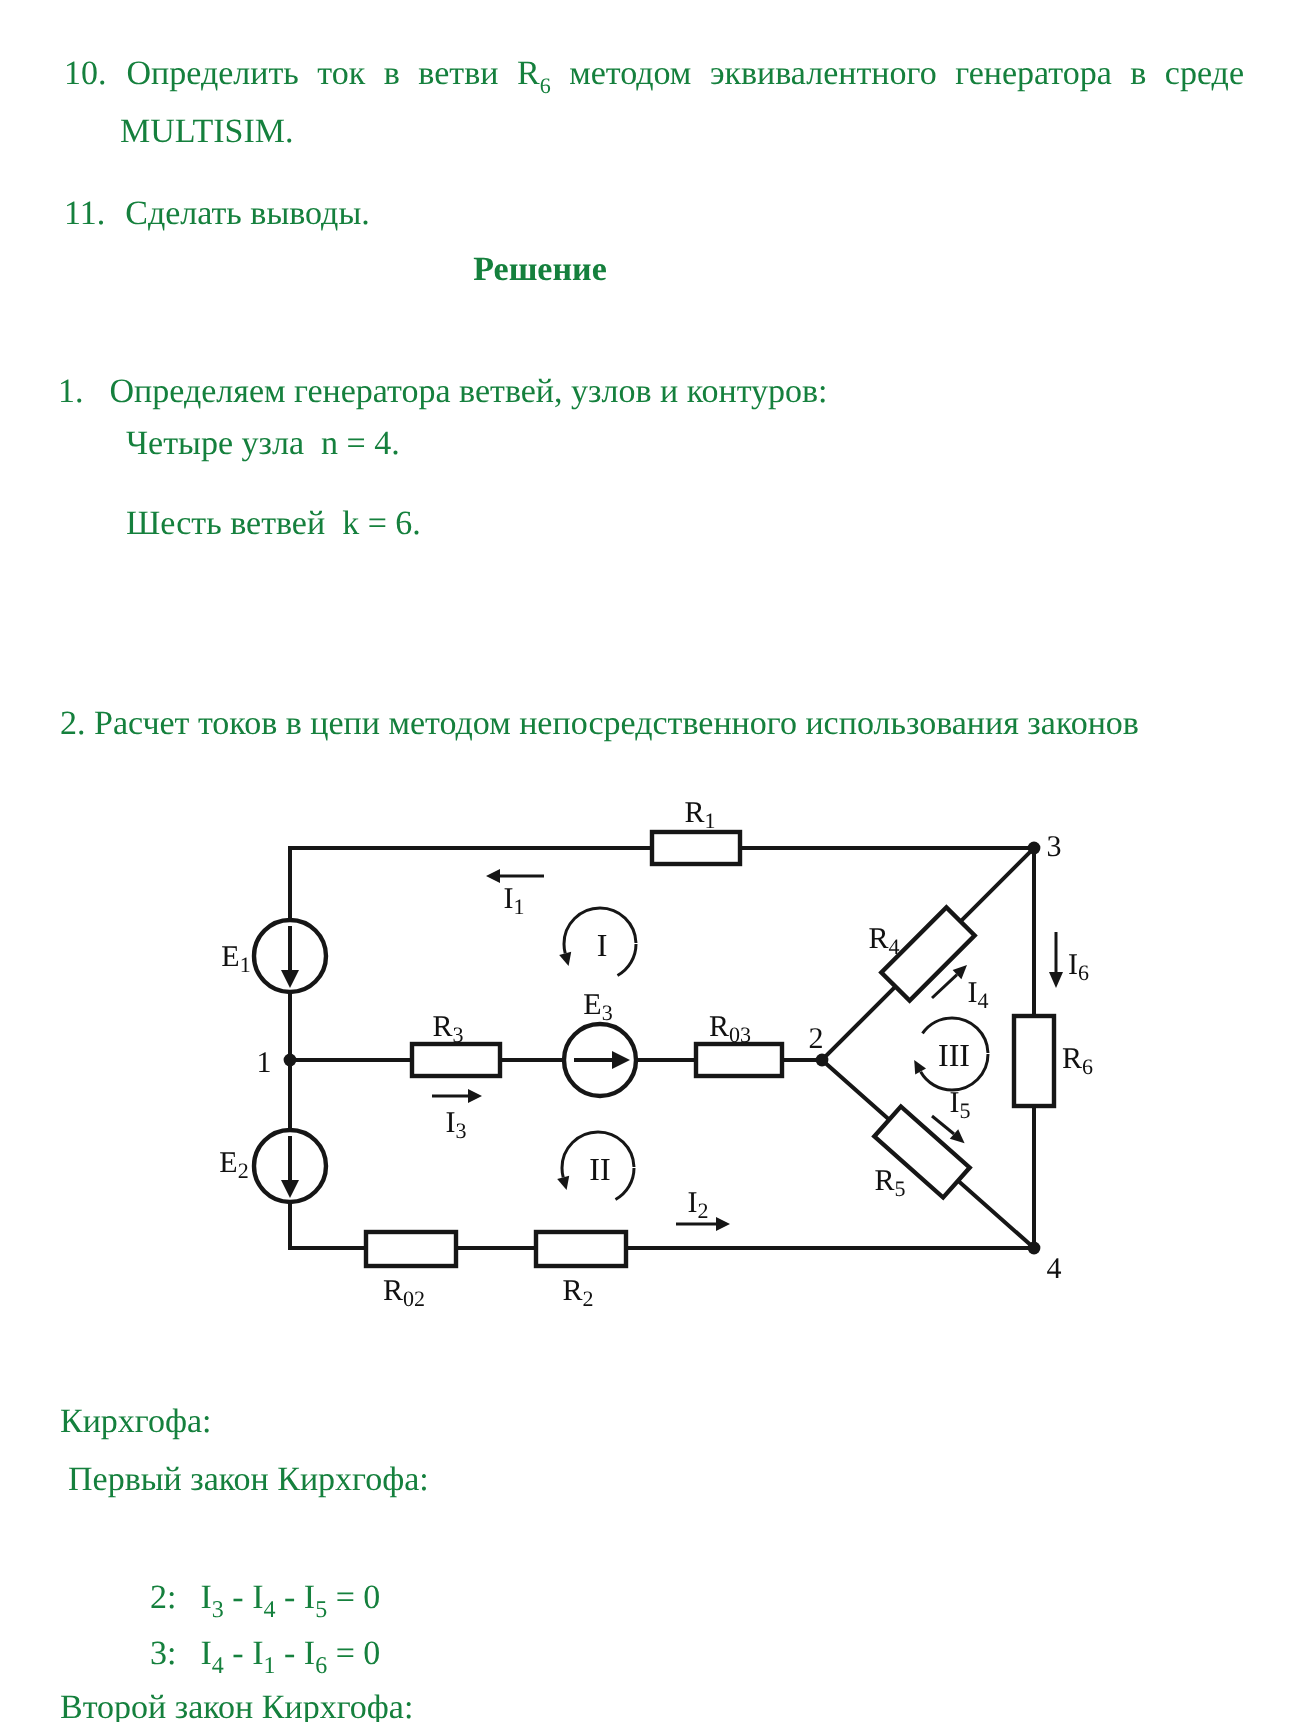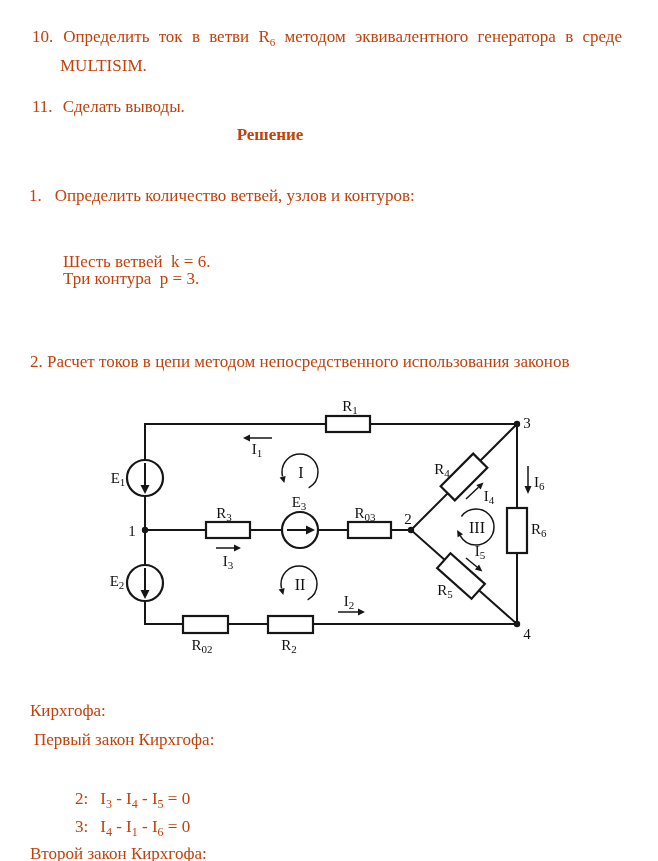--- a/index.html
+++ b/index.html
@@ -1,20 +1,20 @@
 <!DOCTYPE html>
 <html><head>
 <meta charset="utf-8">
 <style>
   * { box-sizing: border-box; }
   html,body { margin:0; padding:0; background:#fff; }
   .page {
     position: relative; width: 658px; height: 861px; background: #fff;
     font-family: "Liberation Serif", "DejaVu Serif", serif;
-    color: #c2410c; overflow: hidden;
+    color: #15803d; overflow: hidden;
   }
   .line { position: absolute; font-size: 17px; line-height: 29px; }
   .num { margin-right: 10px; }
   .p10 { top: 22px; left: 32px; width: 590px; text-align: justify;
          padding-left: 28px; text-indent: -28px; }
   .p11 { top: 92px; left: 32px; text-align: right; }
   .heading { top: 120px; left: 0; width: 540px; text-align: center; font-weight: bold; }
   .p1  { top: 181px; left: 29px; }
   .p1 .num { margin-right: 13px; }
   .subline1 { top: 207px; left: 63px; }
@@ -44,24 +44,24 @@
 <body>
 
 <div class="page">
 
   <div class="line p10"><span class="num">10.</span><span>Определить ток в ветви R</span><sub>6</sub><span> методом эквивалентного генератора в среде </span><span>MULTISIM.</span></div>
 
   <div class="line p11"><span class="num">11.</span><span>Сделать выводы.</span></div>
 
   <div class="line heading">Решение</div>
 
-  <div class="line p1"><span class="num">1.</span><span>Определить количество ветвей, узлов и контуров:</span></div>
+  <div class="line p1"><span class="num">1.</span><span>Определяем генератора ветвей, узлов и контуров:</span></div>
 
+  <div class="line subline1">Четыре узла &nbsp;n = 4.</div>
   <div class="line subline2">Шесть ветвей &nbsp;k = 6.</div>
-  <div class="line subline3">Три контура &nbsp;p = 3.</div>
 
   <div class="line p2">2. Расчет токов в цепи методом непосредственного использования законов</div>
 
   <svg class="circuit-svg" width="658" height="275" viewBox="0 390 658 275" xmlns="http://www.w3.org/2000/svg">
 
     <g>
       <path class="w" d="M145 424 H517"></path>
       <path class="w" d="M145 424 V460 M145 496 V565 M145 601 V624"></path>
       <path class="w" d="M145 530 H206 M250 530 H282 M318 530 H348 M391 530 H411"></path>
       <path class="w" d="M145 624 H517"></path>

